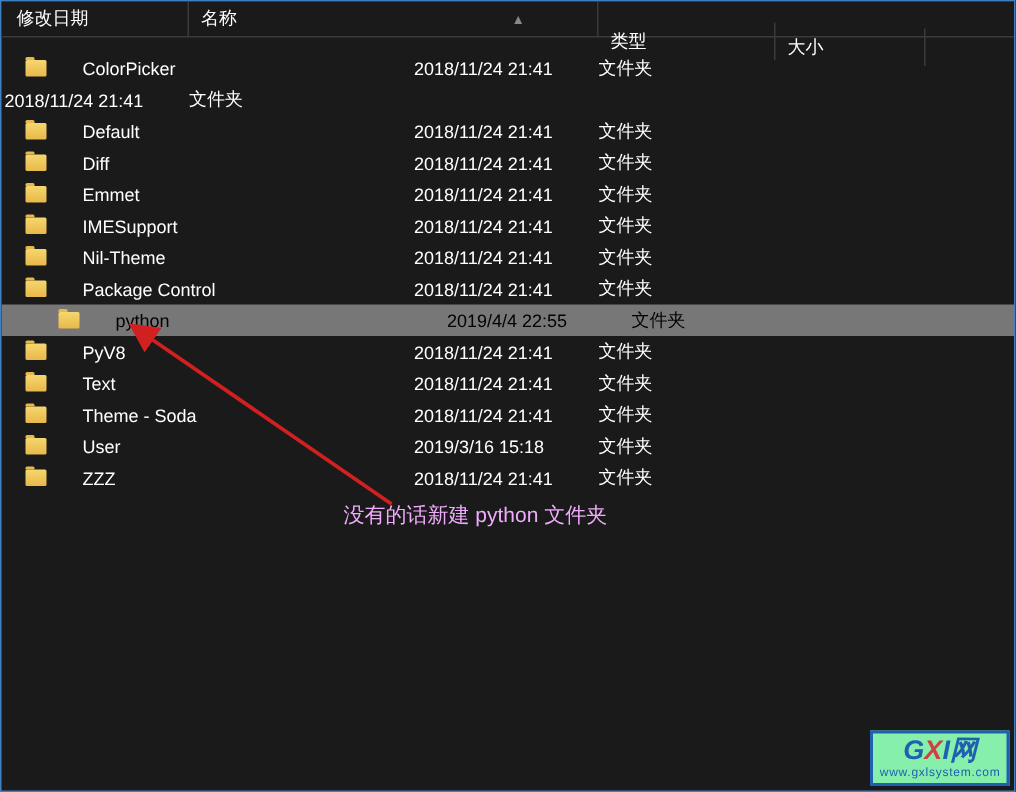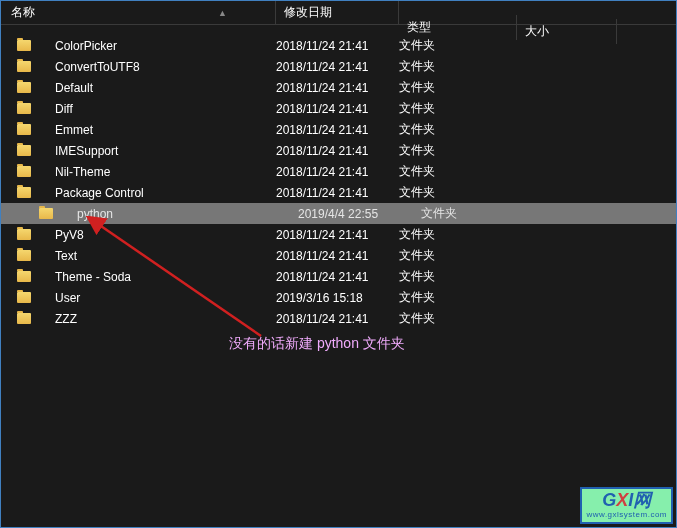--- a/index.html
+++ b/index.html
@@ -43,21 +43,21 @@
       padding-top: 10px;
     }
     .file-row {
       display: flex;
       align-items: center;
       height: 21px;
       padding-left: 2px;
     }
     .file-row.selected {
       background: #777777;
-      color: #e5e5e5;
+      color: #000000;
       padding-left: 24px;
     }
     .cell-name {
       width: 273px;
       display: flex;
       align-items: center;
       gap: 24px;
       padding-left: 14px;
     }
     .cell-date { width: 123px; }
@@ -117,50 +117,46 @@
     .watermark-bottom {
       font-size: 8px;
       color: #2060b0;
       letter-spacing: 0.5px;
     }
   </style>
 </head>
 <body>
 
 <div class="header">
+  <div class="header-col col-date">
+    <span>修改日期</span>
+  </div>
   <div class="header-col col-name">
     <span>名称</span>
     <span class="sort-arrow">▲</span>
   </div>
-  <div class="header-col col-date">
-    <span>修改日期</span>
-  </div>
   <div class="header-col col-type">
     <span>类型</span>
   </div>
   <div class="header-col col-size">
     <span>大小</span>
   </div>
 </div>
 
 <div class="file-list">
     <div class="file-row">
       <div class="cell-name">
         <span class="folder-icon"></span>
         <span>ColorPicker</span>
       </div>
       <div class="cell-date">2018/11/24 21:41</div>
       <div class="cell-type">文件夹</div>
       <div class="cell-size"></div>
     </div>
     <div class="file-row">
-      <div class="cell-name">
-        <span class="folder-icon"></span>
-        <span>ConvertToUTF8</span>
-      </div>
       <div class="cell-date">2018/11/24 21:41</div>
       <div class="cell-type">文件夹</div>
       <div class="cell-size"></div>
     </div>
     <div class="file-row">
       <div class="cell-name">
         <span class="folder-icon"></span>
         <span>Default</span>
       </div>
       <div class="cell-date">2018/11/24 21:41</div>

